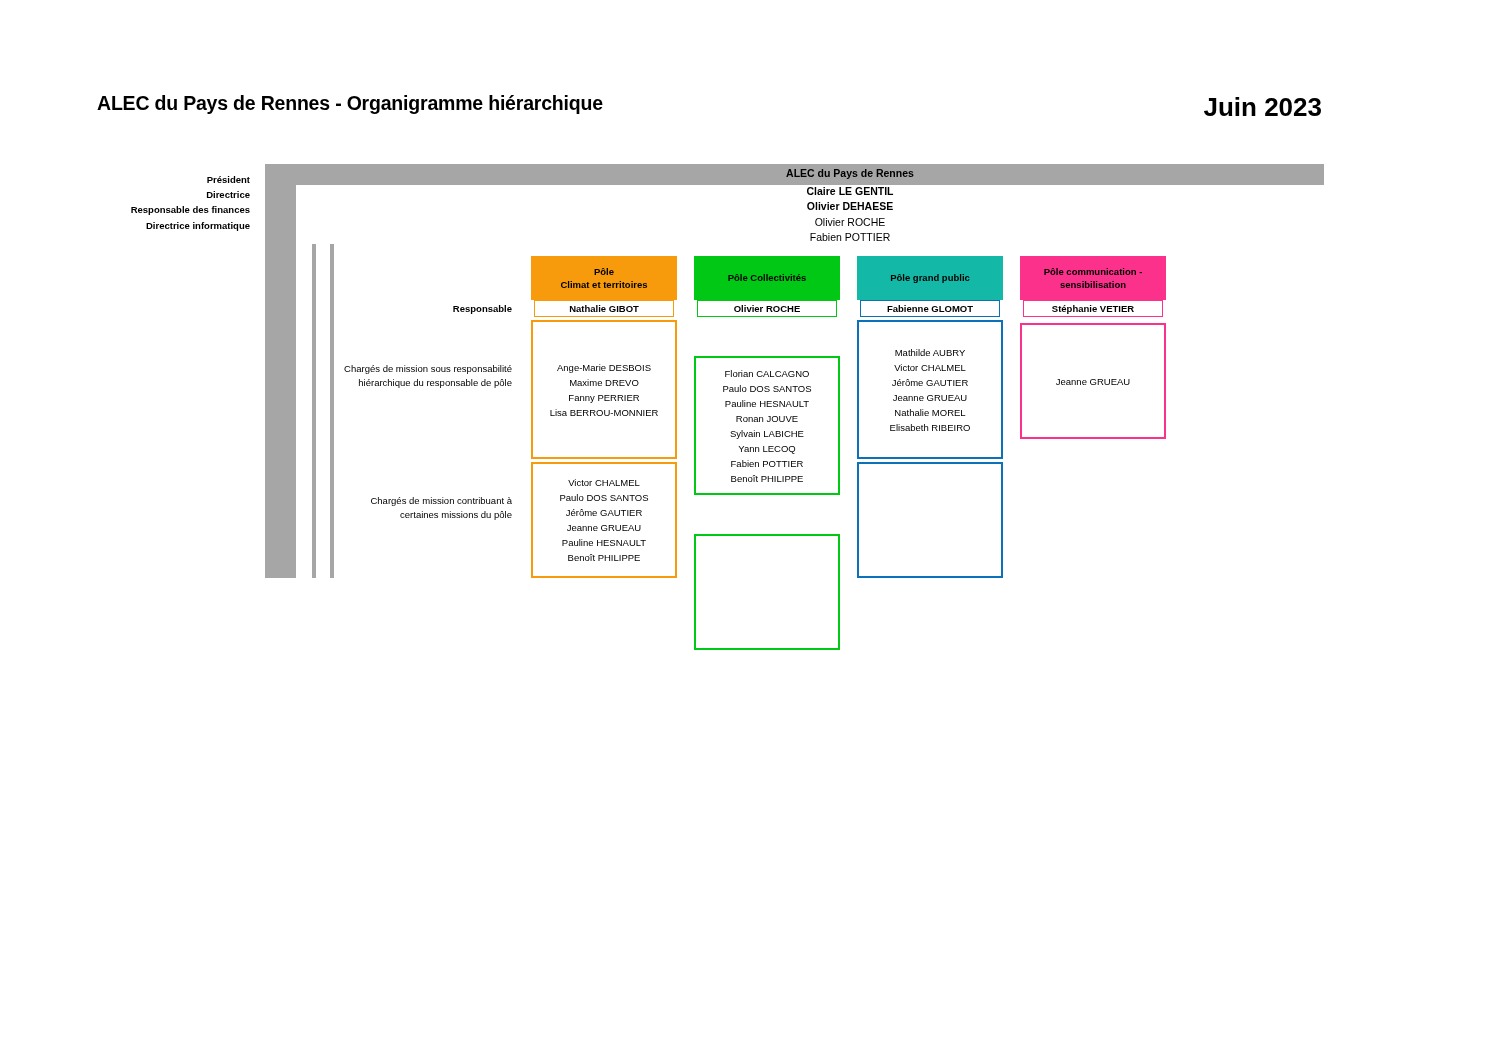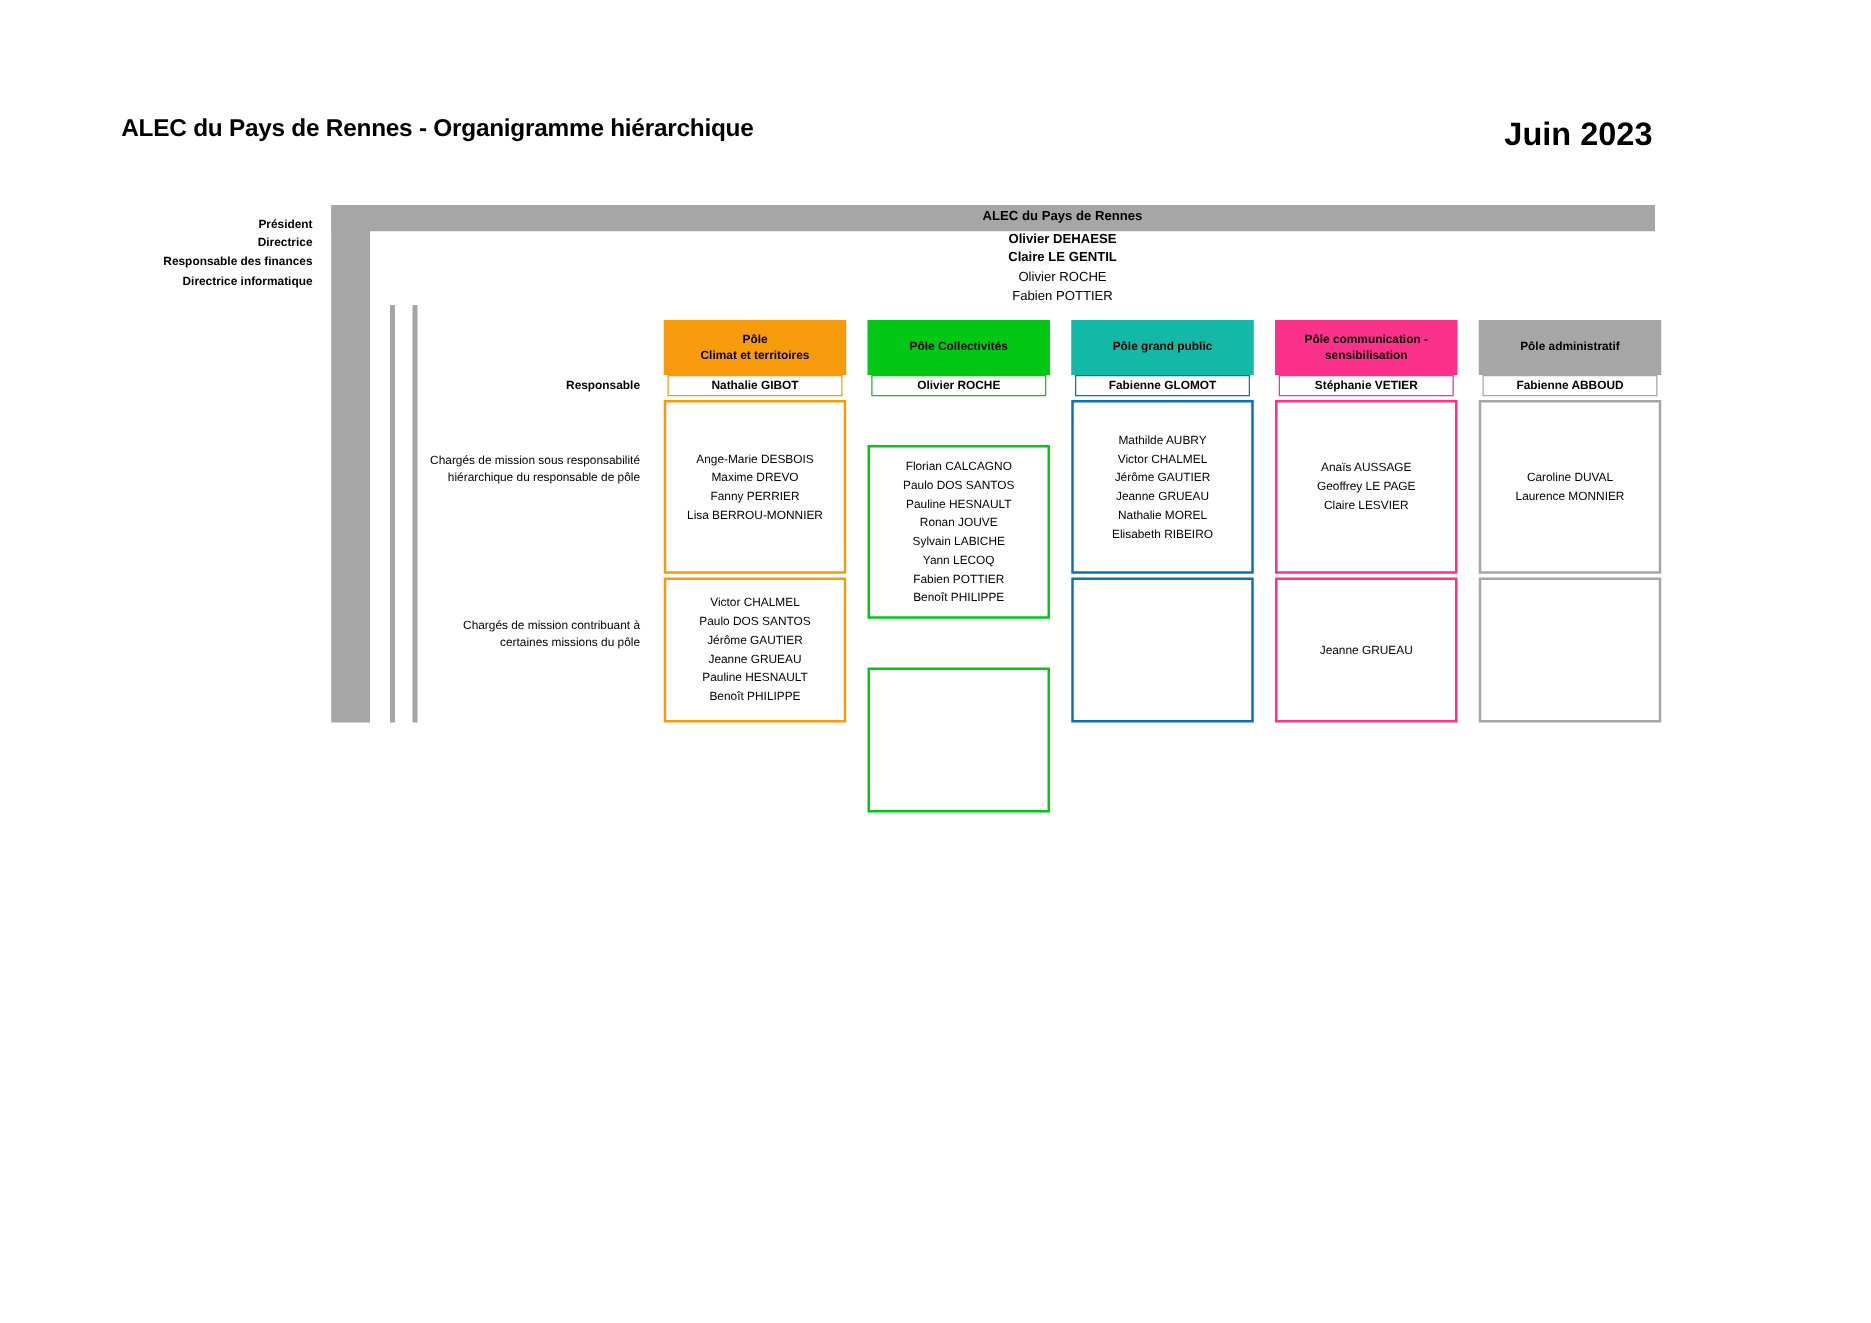--- a/index.html
+++ b/index.html
@@ -239,22 +239,22 @@
 
 <div id="exec-roles">
     <div class="role">Président</div>
     <div class="role">Directrice</div>
     <div class="role">Responsable des finances</div>
     <div class="role">Directrice informatique</div>
   </div>
 
 <div id="top-header-label">ALEC du Pays de Rennes</div>
 <div id="top-names">
+    <div class="nm b">Claire LE GENTIL</div>
     <div class="nm b">Olivier DEHAESE</div>
-    <div class="nm b">Claire LE GENTIL</div>
     <div class="nm">Olivier ROCHE</div>
     <div class="nm">Fabien POTTIER</div>
   </div>
 
 <div id="row-label-responsable" class="row-label">Responsable</div>
 <div id="row-label-hier" class="row-label">Chargés de mission sous responsabilité hiérarchique du responsable de pôle</div>
 <div id="row-label-contrib" class="row-label">Chargés de mission contribuant à certaines missions du pôle</div>
 
 <div id="columns">
     <div class="pole-col c-orange" id="col-0">
@@ -324,38 +324,18 @@
     </div>
     <div class="pole-col c-pink" id="col-3">
       <div class="pole-head">
         <div>
           <div>Pôle communication -</div>
           <div>sensibilisation</div>
         </div>
       </div>
       <div class="pole-resp">Stéphanie VETIER</div>
       <div class="pole-gap"></div>
-      <div class="pole-box box-upper">
-        <div class="nm">Anaïs AUSSAGE</div>
-        <div class="nm">Geoffrey LE PAGE</div>
-        <div class="nm">Claire LESVIER</div>
-      </div>
       <div class="box-spacer"></div>
       <div class="pole-box box-lower">
         <div class="nm">Jeanne GRUEAU</div>
       </div>
     </div>
-    <div class="pole-col c-gray" id="col-4">
-      <div class="pole-head">
-        <div>
-          <div>Pôle administratif</div>
-        </div>
-      </div>
-      <div class="pole-resp">Fabienne ABBOUD</div>
-      <div class="pole-gap"></div>
-      <div class="pole-box box-upper">
-        <div class="nm">Caroline DUVAL</div>
-        <div class="nm">Laurence MONNIER</div>
-      </div>
-      <div class="box-spacer"></div>
-      <div class="pole-box box-lower"></div>
-    </div>
   </div>
 
 </body></html>

